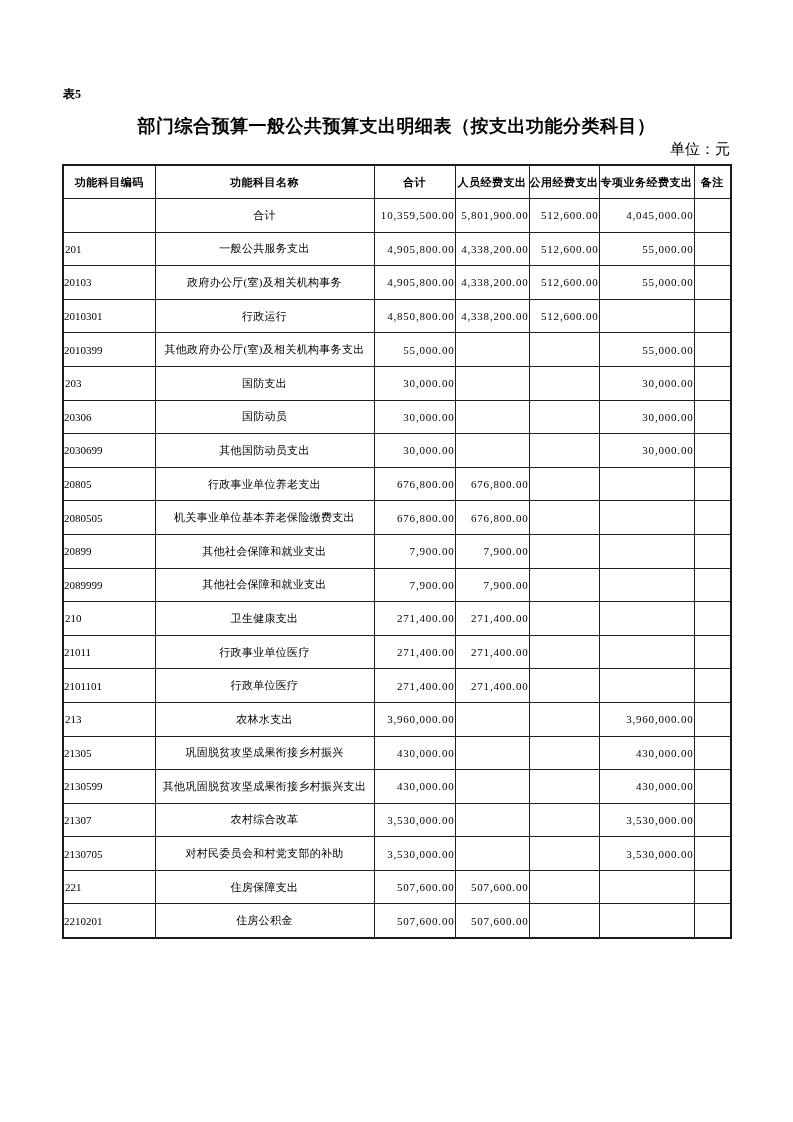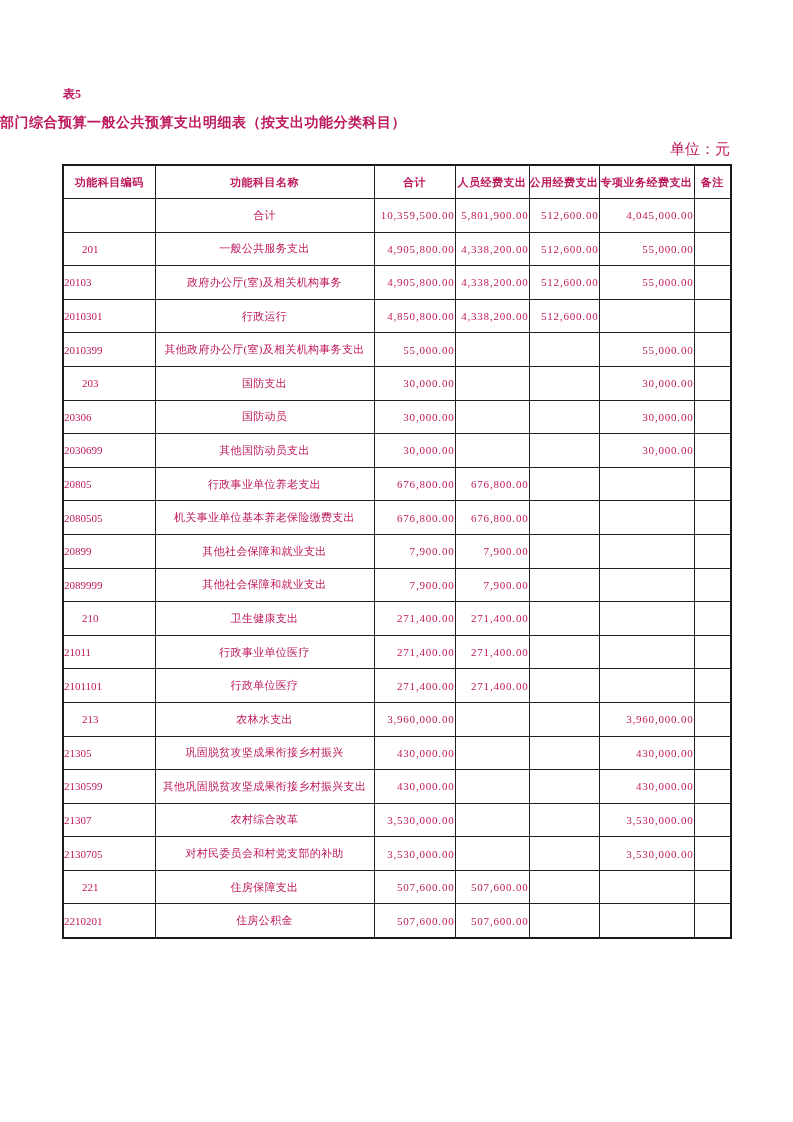--- a/index.html
+++ b/index.html
@@ -2,39 +2,39 @@
 <html><head>
 <meta charset="utf-8">
 <style>
   html, body { margin: 0; padding: 0; background: #ffffff; }
   .page {
     position: relative;
     width: 793px;
     height: 1122px;
     background: #ffffff;
     font-family: "Liberation Serif", "DejaVu Serif", serif;
-    color: #be185d;
+    color: #000000;
     overflow: hidden;
     border-radius: 27px;
   }
   .table-label {
     position: absolute;
     left: 63px;
     top: 86px;
     font-size: 12px;
     font-weight: bold;
   }
   .title {
     position: absolute;
     left: 0;
     right: 0;
     top: 114px;
     margin: 0;
-    text-align: left;
-    font-size: 14px;
+    text-align: center;
+    font-size: 18px;
     font-weight: bold;
     letter-spacing: 0.5px;
   }
   .unit-note {
     position: absolute;
     right: 63px;
     top: 140px;
     font-size: 15px;
   }
   table.budget {
@@ -56,21 +56,21 @@
   }
   table.budget thead th {
     font-weight: bold;
     text-align: center;
     height: 32px;
     letter-spacing: 0.5px;
   }
   table.budget tbody tr { height: 33.6px; }
   td.code  { text-align: left; }
   td.code.lvl0 { padding-left: 1px; }
-  td.code.lvl1 { padding-left: 18px; }
+  td.code.lvl1 { padding-left: 1px; }
   td.code.lvl2 { }
   td.code.lvl3 { }
   td.name  { text-align: center; padding: 0 2px; letter-spacing: 0.3px; }
   td.num   { text-align: right; padding-right: 3px; letter-spacing: 0.8px; }
   td.remark{ text-align: center; }
 </style>
 </head>
 <body>
 
 <div class="page">

